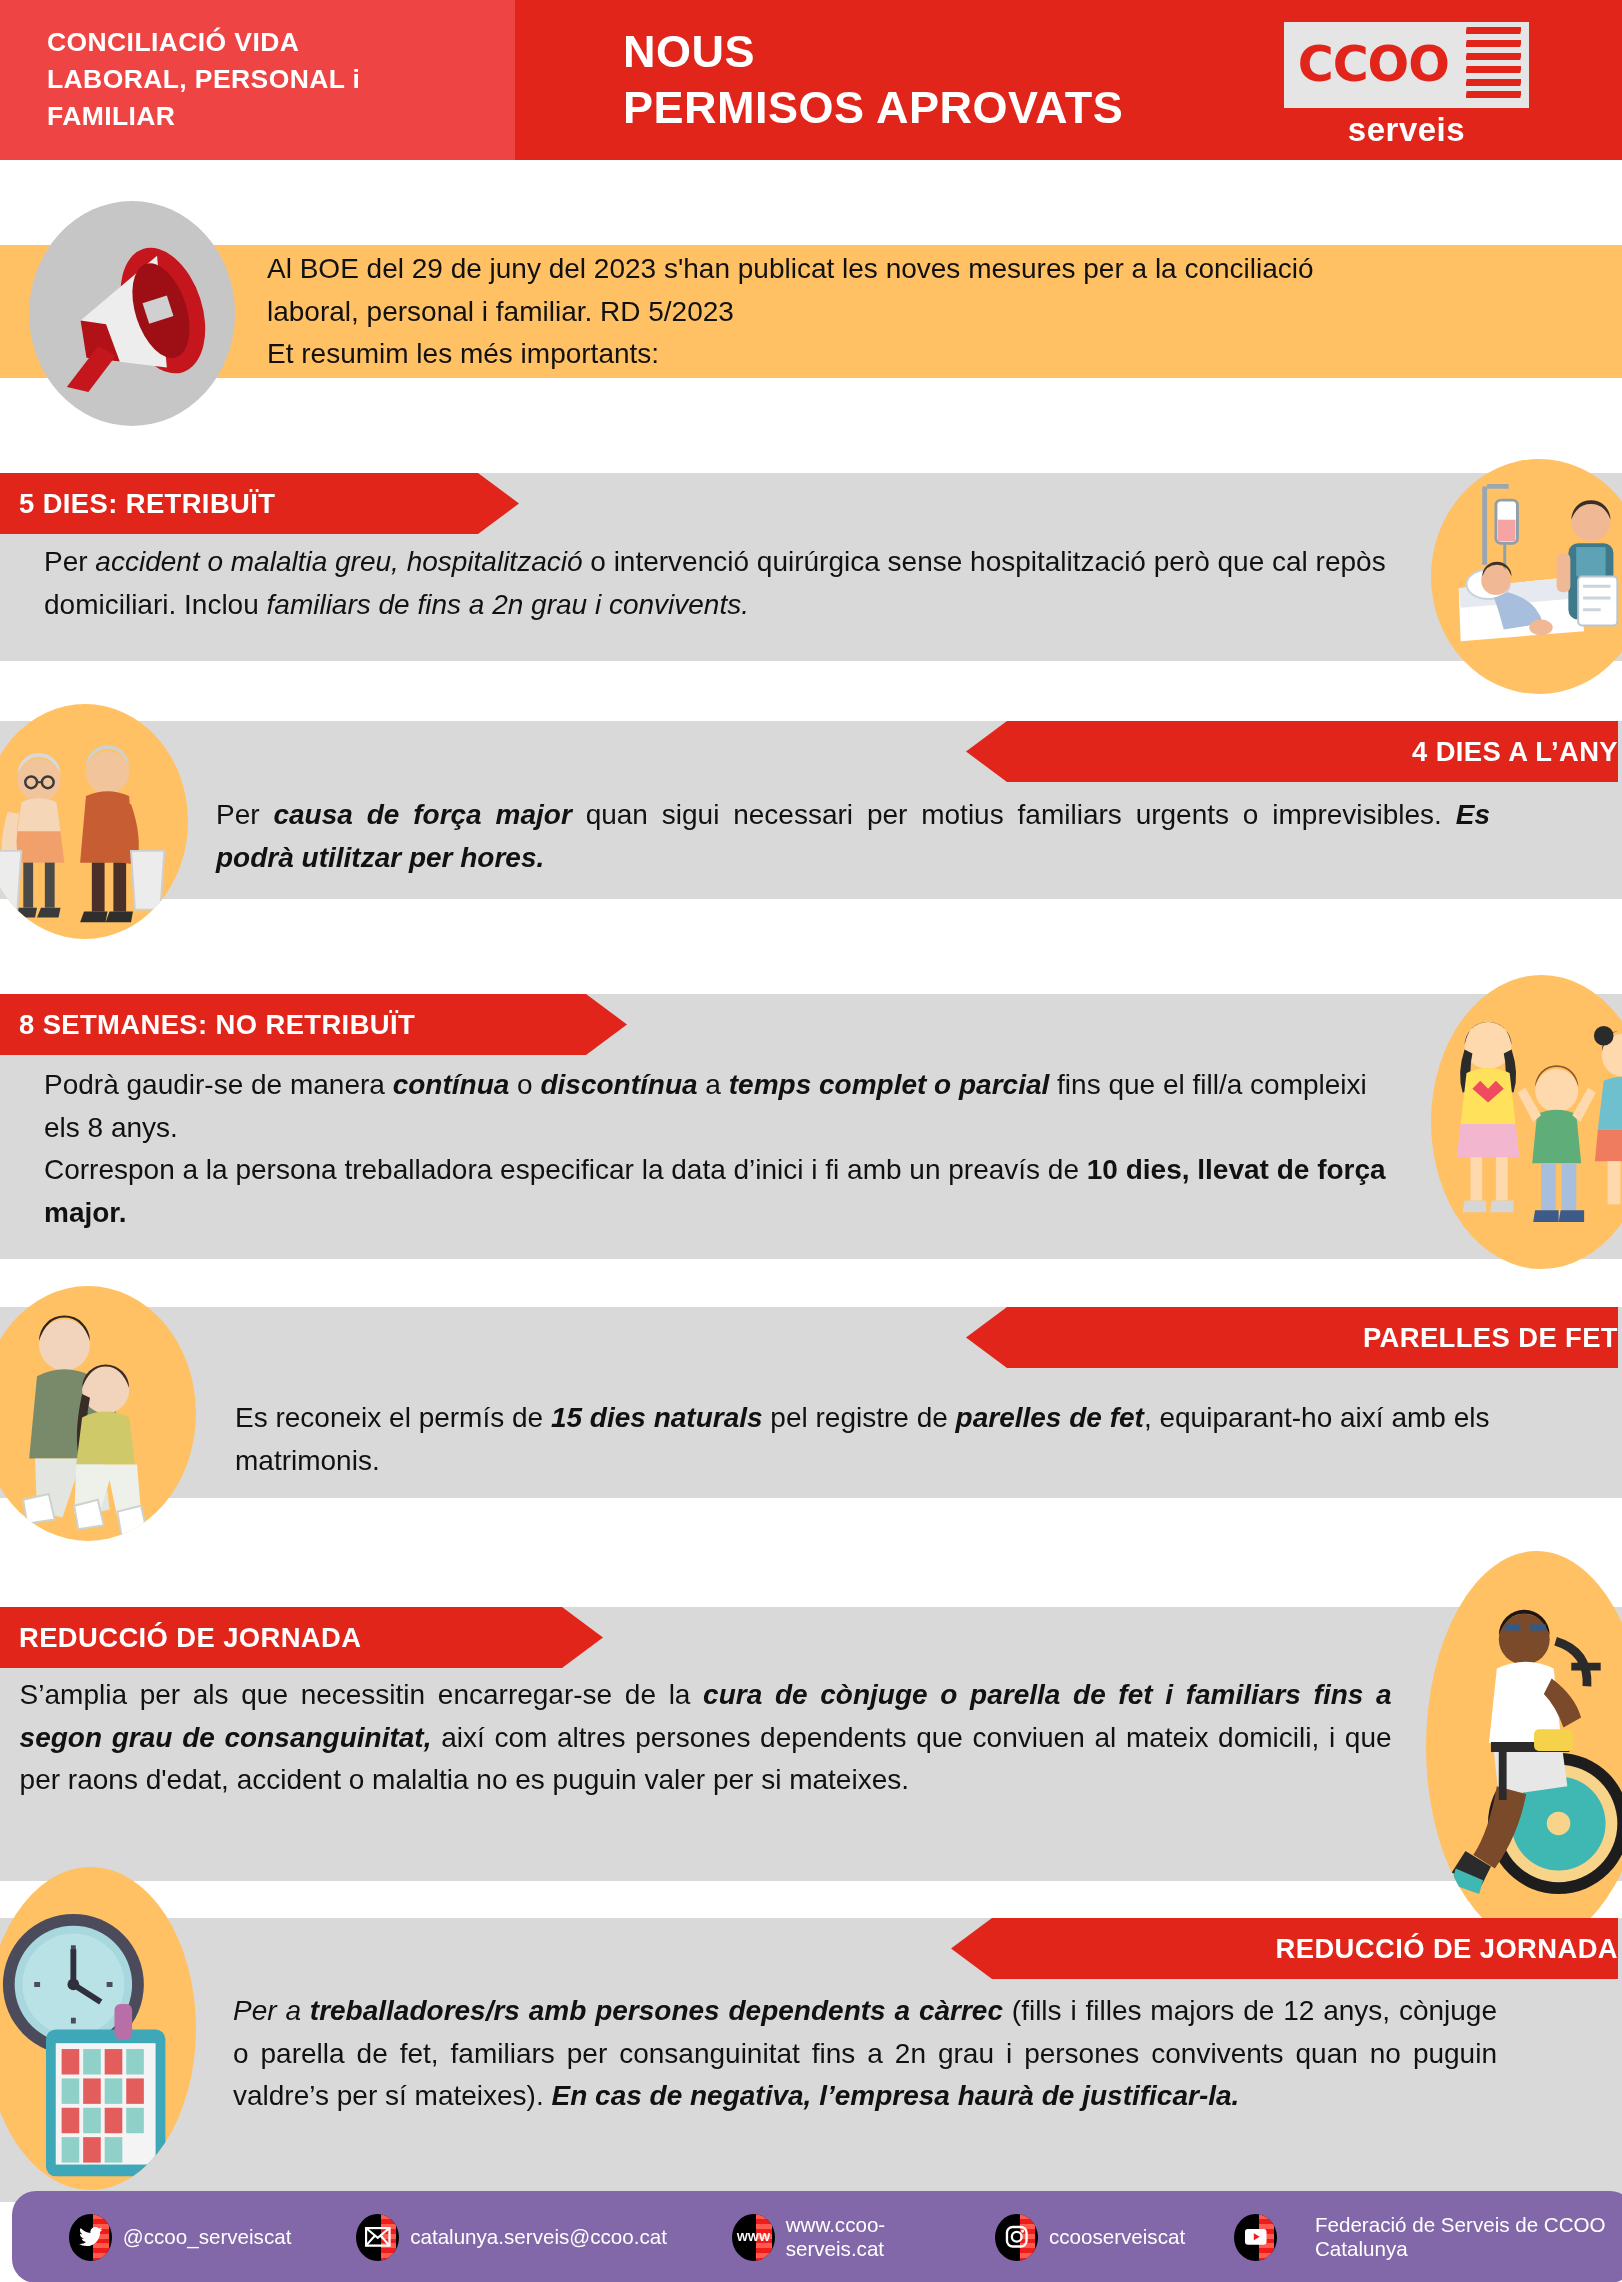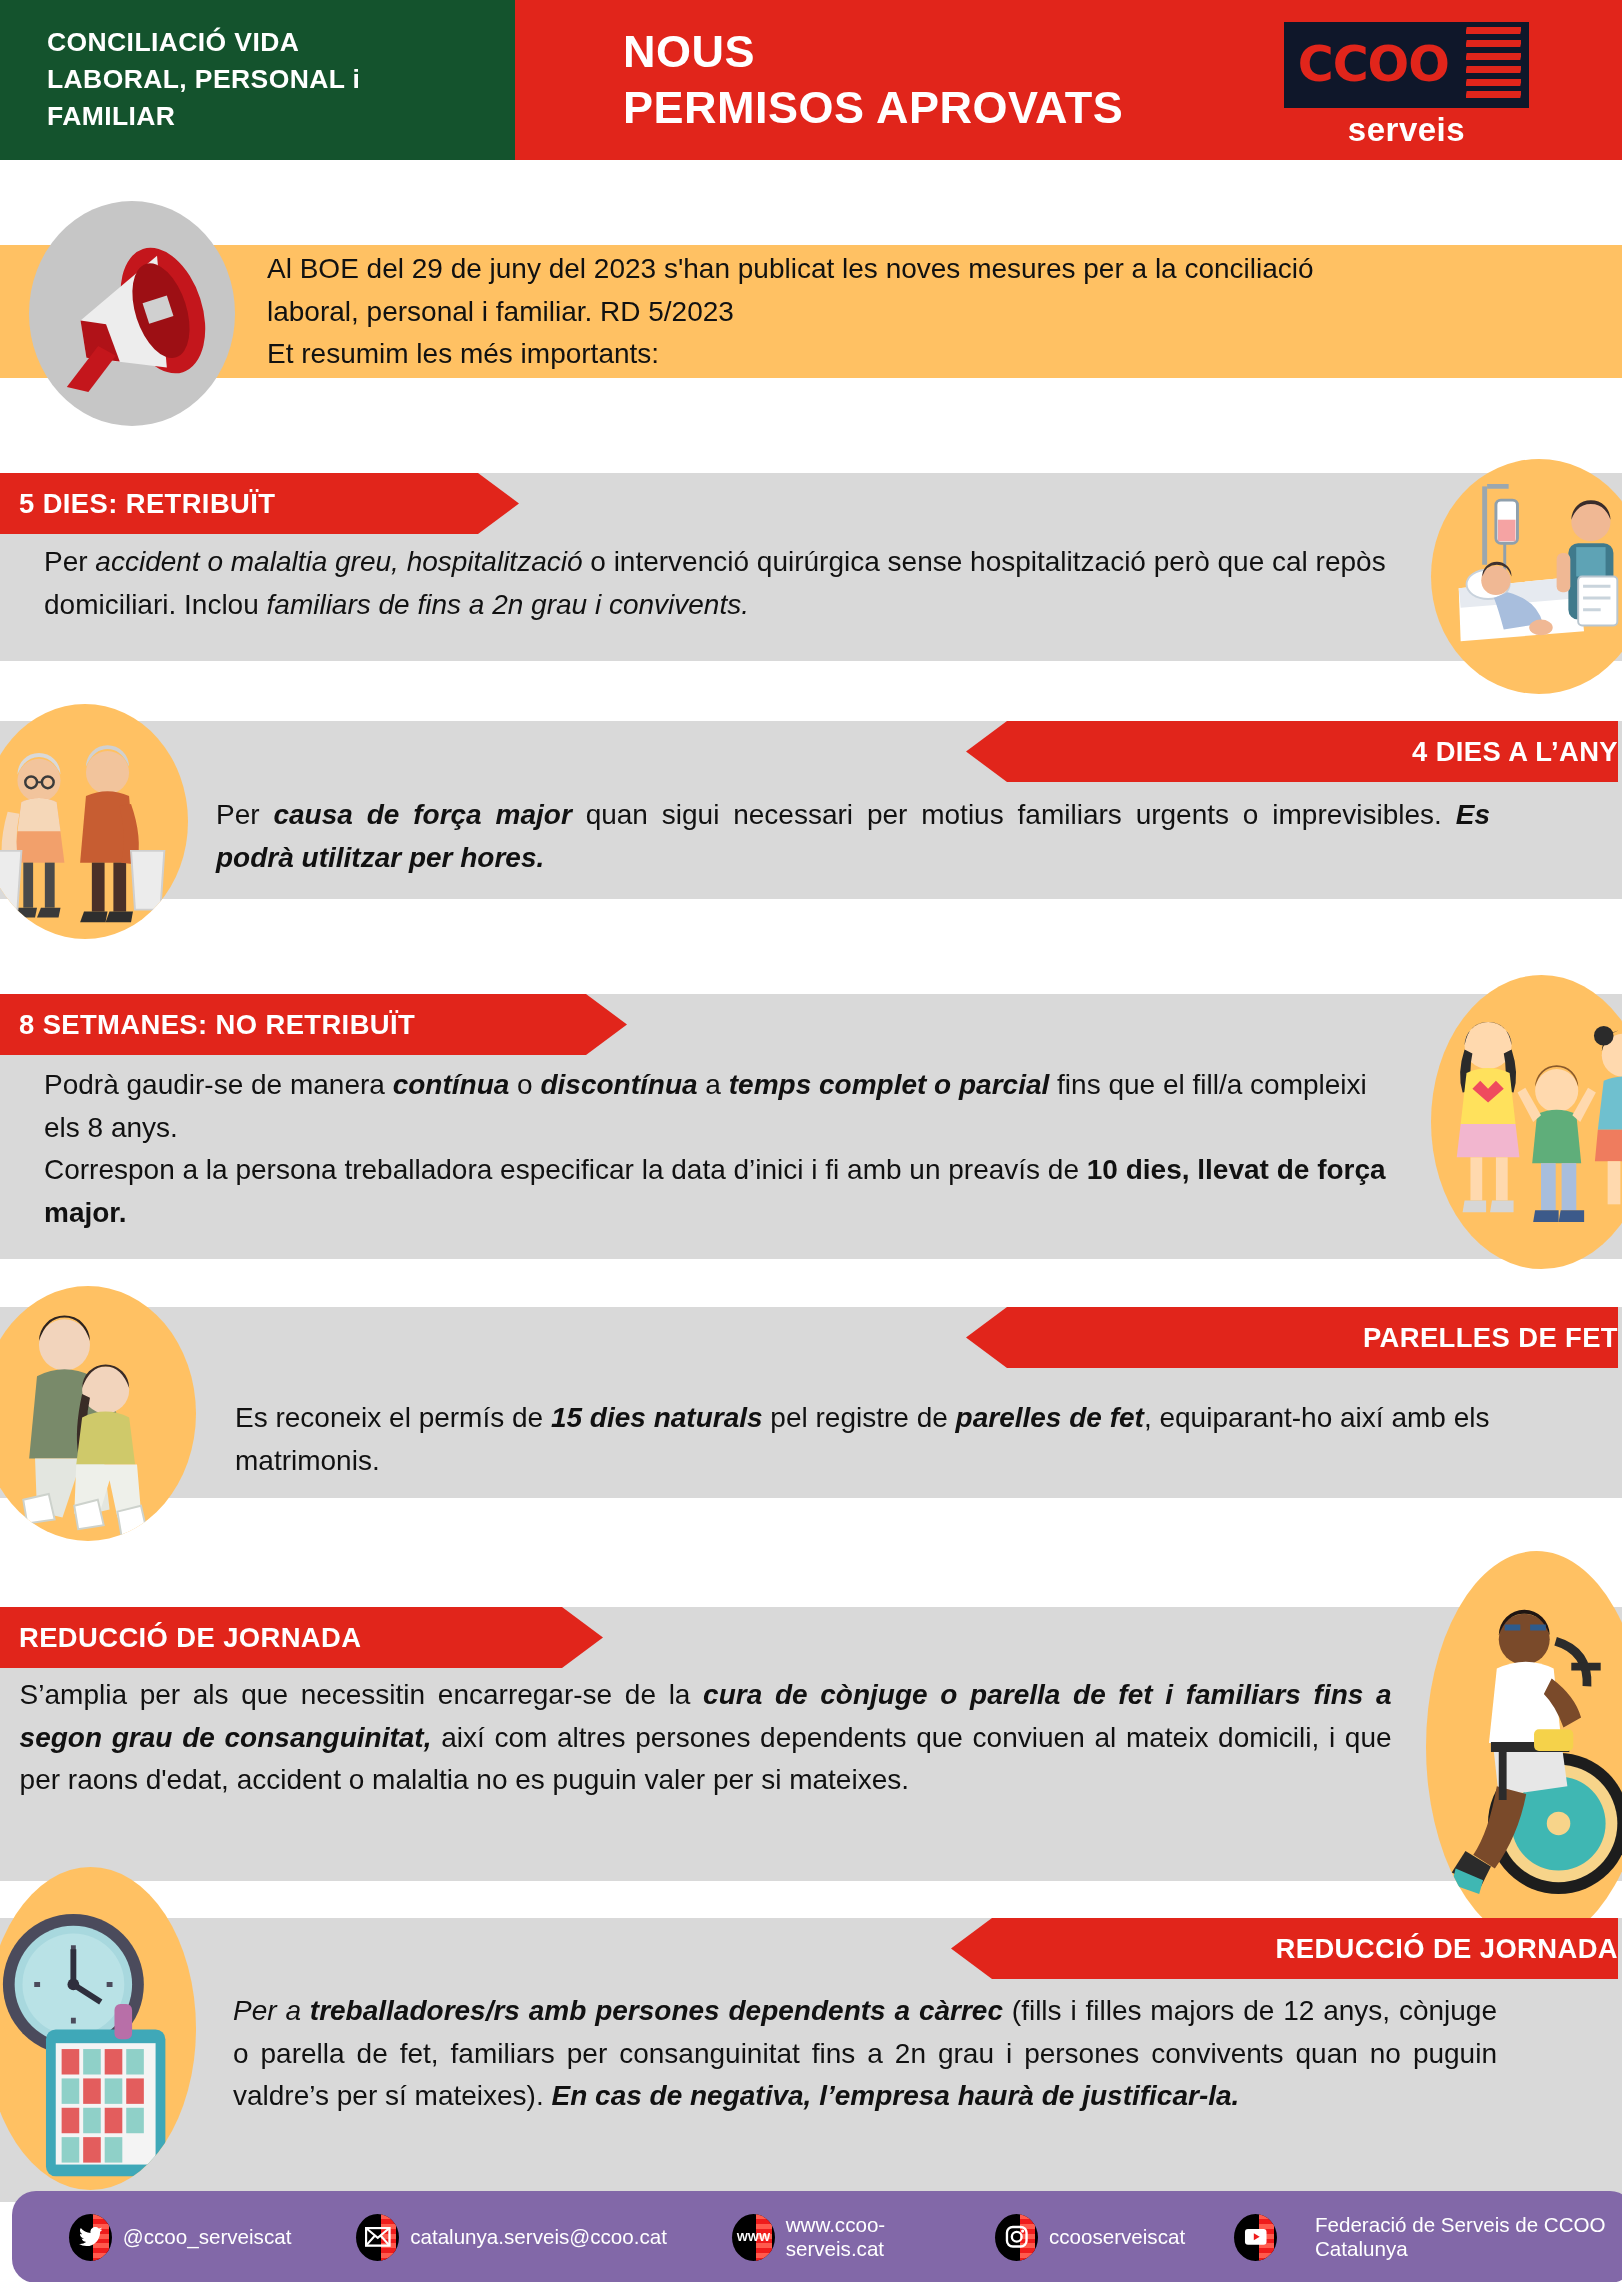--- a/index.html
+++ b/index.html
@@ -6,35 +6,35 @@
   html, body { background: #ffffff; }
   body {
     width: 1622px; height: 2283px;
     font-family: "Liberation Sans", sans-serif;
     position: relative; overflow: hidden;
   }
 
   
   .header { position:absolute; left:0; top:0; width:1622px; height:160px; display:flex; }
   .header-left {
-    width: 515px; height:160px; background:#14532d;
+    width: 515px; height:160px; background:#ef4444;
     color:#fff; display:flex; flex-direction:column; justify-content:center;
     padding-left:47px; gap:3.9px;
   }
   .header-left div { font-size:26.5px; font-weight:bold; letter-spacing:0.4px; line-height:1.25; }
   .header-right {
     flex:1; height:160px; background:#e1251b; position:relative;
     display:flex; align-items:center;
   }
   .header-title {
     color:#fff; font-size:45px; font-weight:bold; line-height:1.25;
     margin-left:108px; letter-spacing:0.5px;
   }
   .logo { position:absolute; right:93px; top:21.6px; width:245px; text-align:center; }
-  .logo-box { background:#0f172a; width:245px; height:86px; position:relative; }
+  .logo-box { background:#e5e5e5; width:245px; height:86px; position:relative; }
   .ccoo-text {
     position:absolute; left:13.7px; top:16.7px; font-size:49px; font-weight:bold;
     color:#e1251b; letter-spacing:-1px; line-height:53px;
     font-family:"DejaVu Sans", sans-serif;
   }
   .logo-flag { position:absolute; right:7.8px; top:5.9px; width:55px; height:74px; overflow:hidden; }
   .logo-flag i { display:block; height:6.9px; background:#e1251b; margin-bottom:5.9px; transform:skewX(-12deg); }
   .logo-sub { color:#fff; font-size:33px; font-weight:bold; margin-top:3.9px; letter-spacing:0.5px; }
 
   

